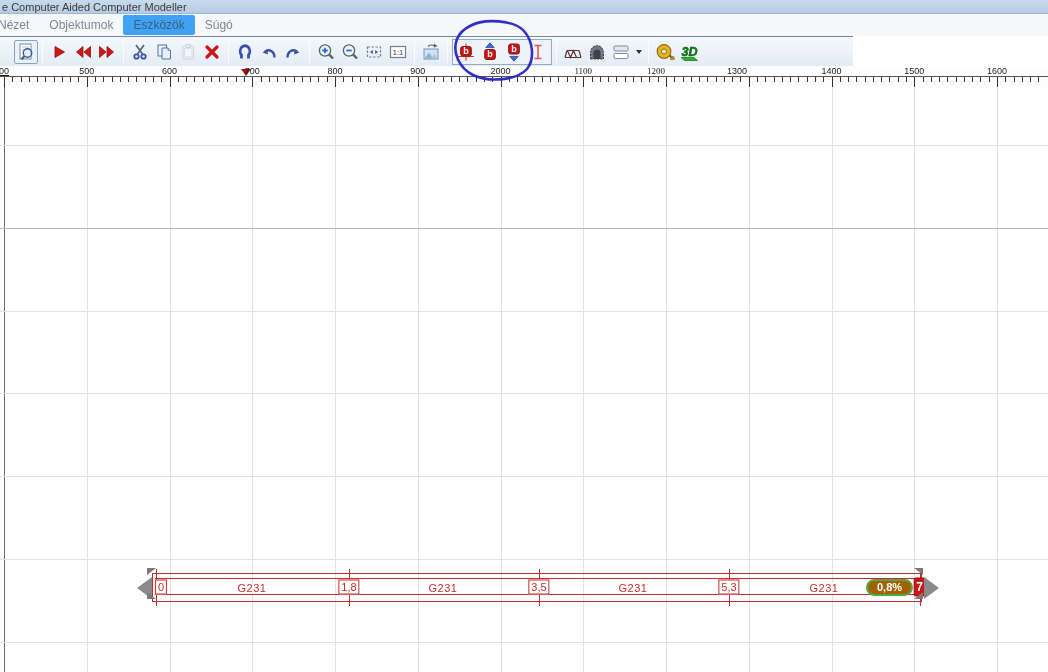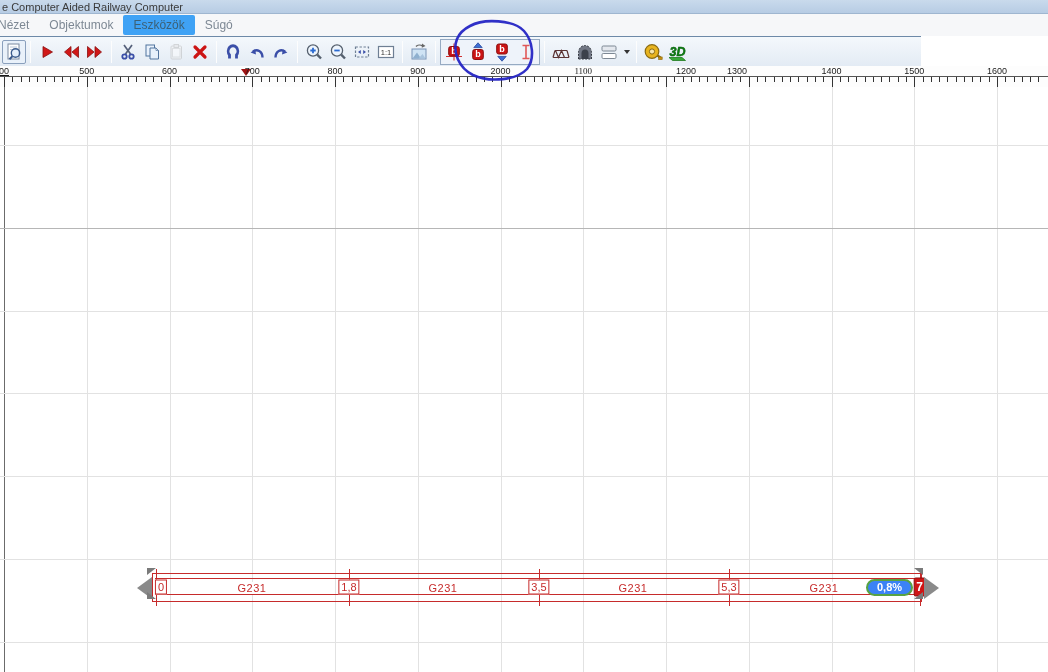--- a/index.html
+++ b/index.html
@@ -10,23 +10,23 @@
   .titlebar { position:absolute; left:0; top:0; width:1048px; height:14px;
     background:linear-gradient(#c9daec,#b7cce4); border-bottom:1px solid #9fb6d0;
     font-size:11px; color:#3a3a3a; line-height:14px; padding-left:2px; white-space:nowrap; }
 
   .menubar { position:absolute; left:0; top:14px; width:1048px; height:22px;
     background:#f6f7f9; display:flex; align-items:center; overflow:hidden; }
   .mitem { font-size:12px; color:#7d8894; padding:3px 10px; border-radius:2px; white-space:nowrap; }
   .mitem.active { background:#3fa2f5; color:#3c6076; }
   .mitem.clipped { margin-left:-12px; }
 
-  .toolbar { position:absolute; left:0; top:36px; width:921px; height:30px;
+  .toolbar { position:absolute; left:0; top:36px; width:853px; height:30px;
     background:linear-gradient(#f4f8fc,#e3ebf4); border-top:1px solid #6d89a8;
-    display:flex; align-items:center; padding-left:2px; }
+    display:flex; align-items:center; padding-left:14px; }
   .tgroup { display:flex; align-items:center; height:26px; }
   .tgroup.framed { border:1px solid #96aac2; background:#eef3fa; padding:0 1px; height:26px; }
   .tbtn { width:24px; height:24px; display:flex; align-items:center; justify-content:center; }
   .tbtn.bordered { border:1px solid #8aa0bd; background:#e9f1fa; border-radius:2px; }
   .tbtn.disabled { opacity:.45; filter:grayscale(.6); }
   .tbtn svg { width:20px; height:20px; display:block; }
   .tsep { width:1px; height:22px; background:#b3bfd0; border-right:1px solid #fdfdfd; margin:0 4px; }
   .dd { width:11px; height:24px; display:flex; align-items:center; justify-content:center; }
   .dd i { width:0; height:0; border-left:3.5px solid transparent; border-right:3.5px solid transparent;
     border-top:4px solid #333; }
@@ -49,36 +49,36 @@
   .track-sel { position:absolute; border:1px solid #c62b2b; }
   .track-rails { position:absolute; border-top:1px solid #c62b2b; border-bottom:1px solid #c62b2b; }
   .jtick { position:absolute; width:1px; background:#c62b2b; }
   .seg-label { position:absolute; transform:translate(-50%,-50%); background:#fff;
     color:#c62b2b; font-size:11px; padding:0 4px; letter-spacing:.5px; }
   .jbox { position:absolute; transform:translate(-50%,-50%); background:#fff;
     border:1px solid #c62b2b; color:#c62b2b; font-size:11px; line-height:13px;
     text-align:center; padding:0 2px; }
   .jbox.end { background:#cf1515; color:#fff; font-weight:bold; border:1px solid #8a0f0f;
     border-radius:2px; font-size:12px; line-height:17px; }
-  .gbadge { position:absolute; background:#3b82f6; border:2px solid #58a343; border-radius:9px;
+  .gbadge { position:absolute; background:#a16207; border:2px solid #58a343; border-radius:9px;
     color:#fff; font-size:11px; font-weight:bold; text-align:center; line-height:13px; }
   .arrowL { position:absolute; width:0; height:0; border-top:11px solid transparent;
     border-bottom:11px solid transparent; border-right:15px solid #8a8a8a; }
   .arrowR { position:absolute; width:0; height:0; border-top:11px solid transparent;
     border-bottom:11px solid transparent; border-left:15px solid #8a8a8a; }
   .handle { position:absolute; width:0; height:0; }
 
   .overlay { position:absolute; left:0; top:0; width:1048px; height:672px;
     pointer-events:none; z-index:50; }
 </style>
 </head>
 <body>
 
 <div class="titlebar">
-  <span>e Computer Aided Railway Computer</span>
+  <span>e Computer Aided Computer Modeller</span>
 </div>
 
 <div class="menubar">
     <span class="mitem clipped">Nézet</span>
     <span class="mitem">Objektumok</span>
     <span class="mitem active">Eszközök</span>
     <span class="mitem">Súgó</span>
   </div>
 
 <div class="toolbar">
@@ -406,21 +406,21 @@
     </div>
   <div class="rmarker" style="left: 241px;"></div>
 <div class="rlabel" style="left: 4px; text-decoration: underline;">00</div>
     <div class="rlabel" style="left: 86.75px;">500</div>
     <div class="rlabel" style="left: 169.5px;">600</div>
     <div class="rlabel" style="left: 252.25px;">700</div>
     <div class="rlabel" style="left: 335px;">800</div>
     <div class="rlabel" style="left: 417.75px;">900</div>
     <div class="rlabel" style="left: 500.5px;">2000</div>
     <div class="rlabel" style="left: 583.25px; font-family: Liberation Serif, serif;">1100</div>
-    <div class="rlabel" style="left: 686px;">1200</div>
+    <div class="rlabel" style="left: 656px; font-family: Liberation Serif, serif;">1200</div>
     <div class="rlabel" style="left: 737px;">1300</div>
     <div class="rlabel" style="left: 831.5px;">1400</div>
     <div class="rlabel" style="left: 914.25px;">1500</div>
     <div class="rlabel" style="left: 997px;">1600</div>
   </div>
 
 <div class="canvas">
     <div class="gridv" style="left: 4px; background: rgb(107, 107, 107);"></div>
     <div class="gridv" style="left: 86.75px;"></div>
     <div class="gridv" style="left: 169.5px;"></div>

